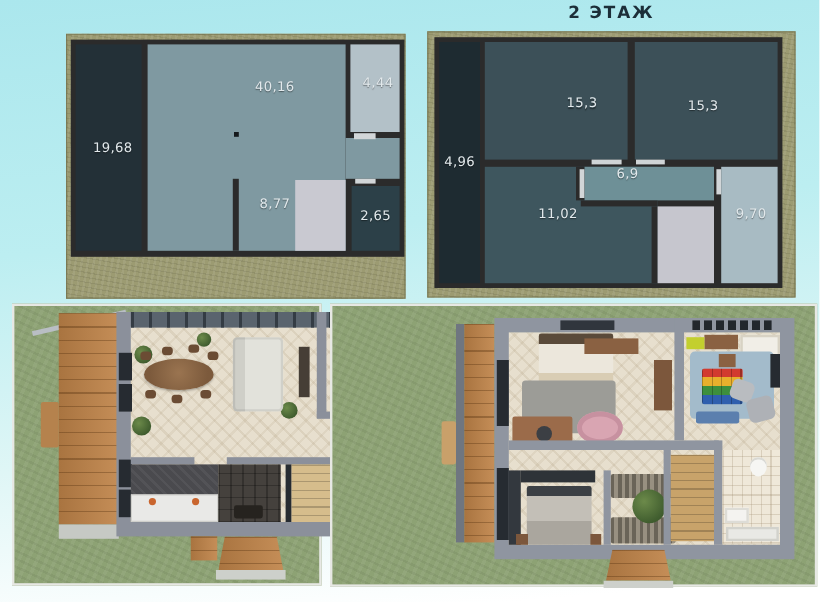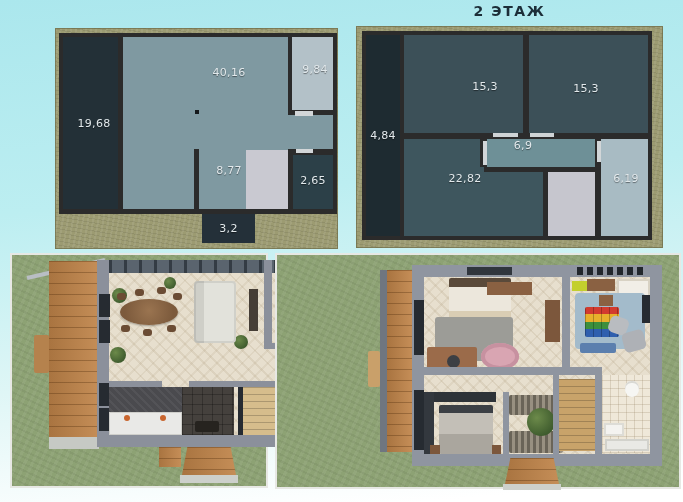--- a/index.html
+++ b/index.html
@@ -50,26 +50,23 @@
         <div class="abs" style="left:229px;top:82px;width:45px;height:34px;background:#7f99a1"></div>
         <div class="abs" style="left:233px;top:4px;width:41px;height:73px;background:#b3c1c8"></div>
         <div class="abs" style="left:236px;top:78px;width:18px;height:5px;background:#d2d6d8"></div>
         <div class="abs" style="left:237px;top:116px;width:17px;height:4px;background:#d2d6d8"></div>
         <div class="abs" style="left:187px;top:117px;width:42px;height:59px;background:#c9c9d1"></div>
         <div class="abs" style="left:234px;top:122px;width:40px;height:54px;background:#2c4048"></div>
         <div class="abs" style="left:135px;top:116px;width:5px;height:60px;background:#2b2b2b"></div>
         <div class="abs" style="left:136px;top:77px;width:4px;height:4px;background:#15191c"></div>
         <span class="lbl" style="left:35px;top:90px">19,68</span>
         <span class="lbl" style="left:170px;top:39px">40,16</span>
-        <span class="lbl" style="left:256px;top:36px">9,84</span>
+        <span class="lbl" style="left:256px;top:36px">4,44</span>
         <span class="lbl" style="left:170px;top:137px">8,77</span>
         <span class="lbl" style="left:254px;top:147px">2,65</span>
-      </div>
-      <div class="abs porch" style="left:147px;top:186px;width:53px;height:29px;background:#243039">
-        <span class="lbl">3,2</span>
       </div>
     </div>
   </section>
 
   <section class="abs" style="left:341px;top:0;width:342px;height:250px">
     <h2 class="title" style="left:15px;width:307px;margin:0;top:3px">2 ЭТАЖ</h2>
     <div class="khaki" style="left:15px;top:26px;width:307px;height:222px">
       <div class="walls" style="left:6px;top:5px;width:290px;height:209px">
         <div class="abs" style="left:4px;top:4px;width:34px;height:201px;background:#1e2b31"></div>
         <div class="abs" style="left:42px;top:4px;width:119px;height:98px;background:#3c5058"></div>
@@ -78,26 +75,26 @@
         <div class="abs" style="left:125px;top:108px;width:108px;height:28px;background:#6e9097"></div>
         <div class="abs" style="left:118px;top:108px;width:7px;height:28px;background:#2b2b2b"></div>
         <div class="abs" style="left:121px;top:110px;width:4px;height:24px;background:#d2d6d8"></div>
         <div class="abs" style="left:122px;top:136px;width:64px;height:5px;background:#2b2b2b"></div>
         <div class="abs" style="left:181px;top:141px;width:5px;height:64px;background:#2b2b2b"></div>
         <div class="abs" style="left:186px;top:141px;width:47px;height:64px;background:#c6c6ce"></div>
         <div class="abs" style="left:235px;top:110px;width:4px;height:21px;background:#d2d6d8"></div>
         <div class="abs" style="left:239px;top:108px;width:47px;height:97px;background:#a8bbc3"></div>
         <div class="abs" style="left:131px;top:102px;width:25px;height:4px;background:#cfd4d6"></div>
         <div class="abs" style="left:168px;top:102px;width:24px;height:4px;background:#cfd4d6"></div>
-        <span class="lbl" style="left:21px;top:104px">4,84</span>
+        <span class="lbl" style="left:21px;top:104px">4,96</span>
         <span class="lbl" style="left:123px;top:55px">15,3</span>
         <span class="lbl" style="left:224px;top:57px">15,3</span>
         <span class="lbl" style="left:161px;top:114px">6,9</span>
-        <span class="lbl" style="left:103px;top:147px">22,82</span>
-        <span class="lbl" style="left:264px;top:147px">6,19</span>
+        <span class="lbl" style="left:103px;top:147px">11,02</span>
+        <span class="lbl" style="left:264px;top:147px">9,70</span>
       </div>
     </div>
   </section>
 
   <section class="grass" style="left:10px;top:253px;width:258px;height:235px">
     <div class="abs" style="left:14px;top:12px;width:80px;height:4px;background:#b9bec4;transform:rotate(-13deg)"></div>
     <div class="abs wood" style="left:37px;top:6px;width:50px;height:176px"></div>
     <div class="abs" style="left:37px;top:182px;width:50px;height:12px;background:#c6c9c4"></div>
     <div class="abs" style="left:22px;top:80px;width:15px;height:38px;background:#b5824d;border-radius:2px"></div>
     <div class="abs wallgray" style="left:85px;top:5px;width:227px;height:187px"></div>

